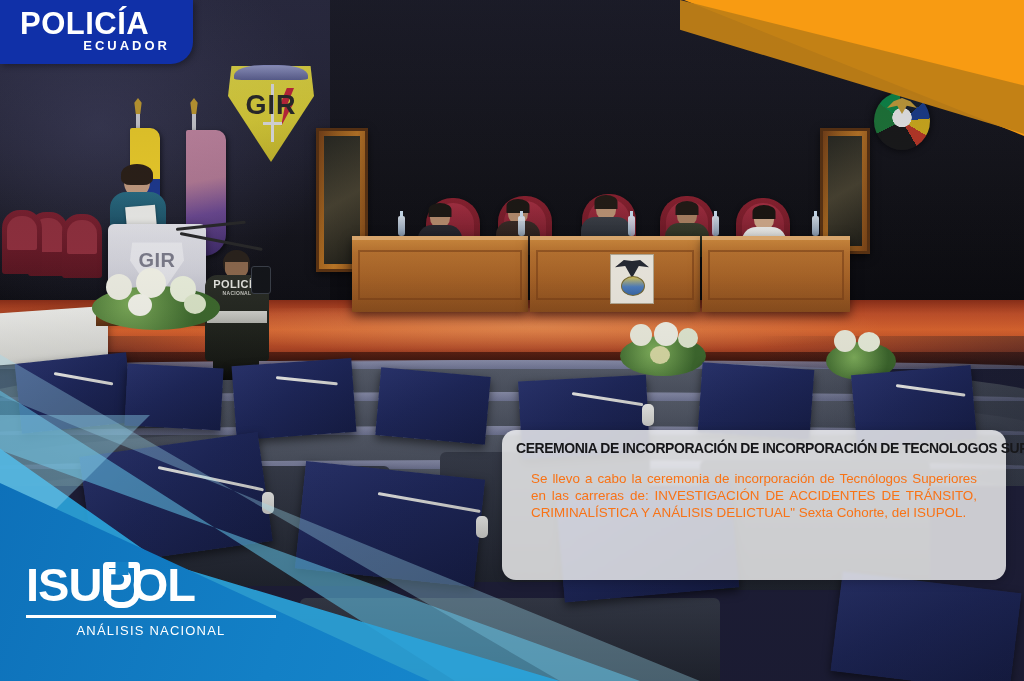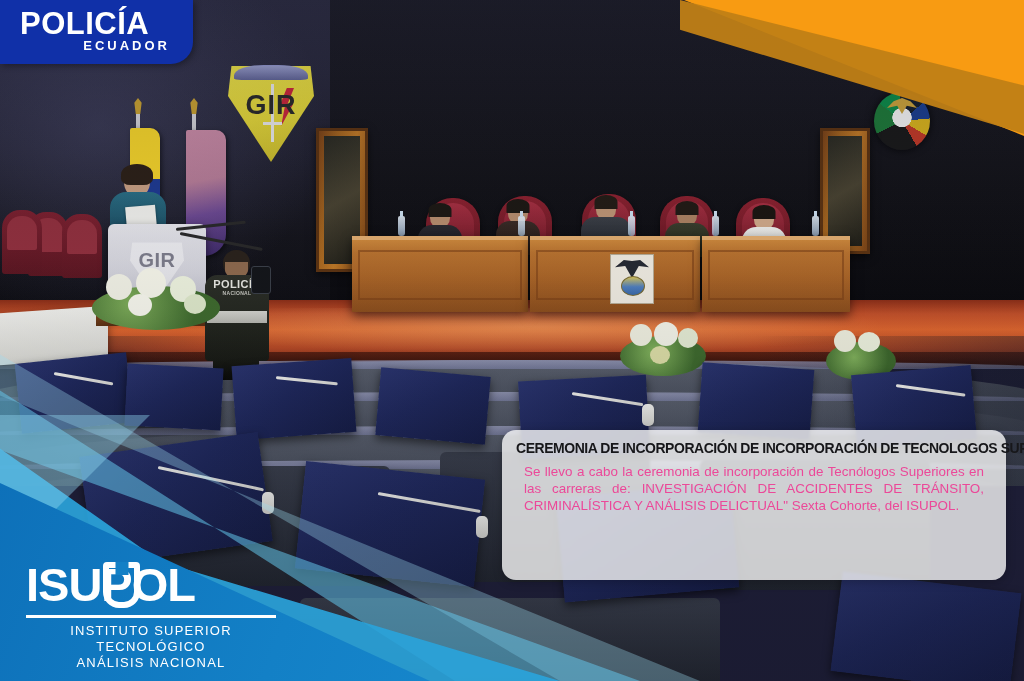--- a/index.html
+++ b/index.html
@@ -359,23 +359,23 @@
     backdrop-filter:blur(1px);
   }
   .cap-head{
     font:700 14.2px/1.15 "Liberation Sans",sans-serif;
     color:#17171a;letter-spacing:-.45px;
     transform:scaleX(.985);transform-origin:left center;
     white-space:nowrap;
     margin:0 0 7px 0;
   }
   .cap-body p{
-    margin:8px;
+    margin:15px;
     font:400 13.4px/16.6px "Liberation Sans",sans-serif;
-    color:#ec4899;
+    color:#f97316;
   }
   .cap-body p.just{text-align:justify;}
 </style>
 </head>
 <body>
 
 <div id="poster">
 
   <div class="photo">
 
@@ -611,21 +611,20 @@
   <div class="bl-mid"></div>
   <div class="bl-wedge"></div>
   <div class="bl-deep"></div>
 
   <div class="isupol">
     <div class="isu-row">
       <div class="isu-txt">ISUPOL</div>
       <div class="isu-shield"></div>
     </div>
     <div class="isu-rule"></div>
-    <div class="isu-l1">INSTITUTO  SUPERIOR  TECNOLÓGICO</div>
     <div class="isu-l2">ANÁLISIS  NACIONAL</div>
   </div>
 
   <div class="caption">
     <div class="cap-head">CEREMONIA DE INCORPORACIÓN DE INCORPORACIÓN DE TECNOLOGOS SUPERIORES</div>
     <div class="cap-body">
       <p class="just">Se llevo a cabo la ceremonia de incorporación de Tecnólogos Superiores  en las carreras de: INVESTIGACIÓN DE ACCIDENTES DE TRÁNSITO, CRIMINALÍSTICA Y ANÁLISIS DELICTUAL" Sexta Cohorte, del ISUPOL.</p>
     </div>
   </div>
 

